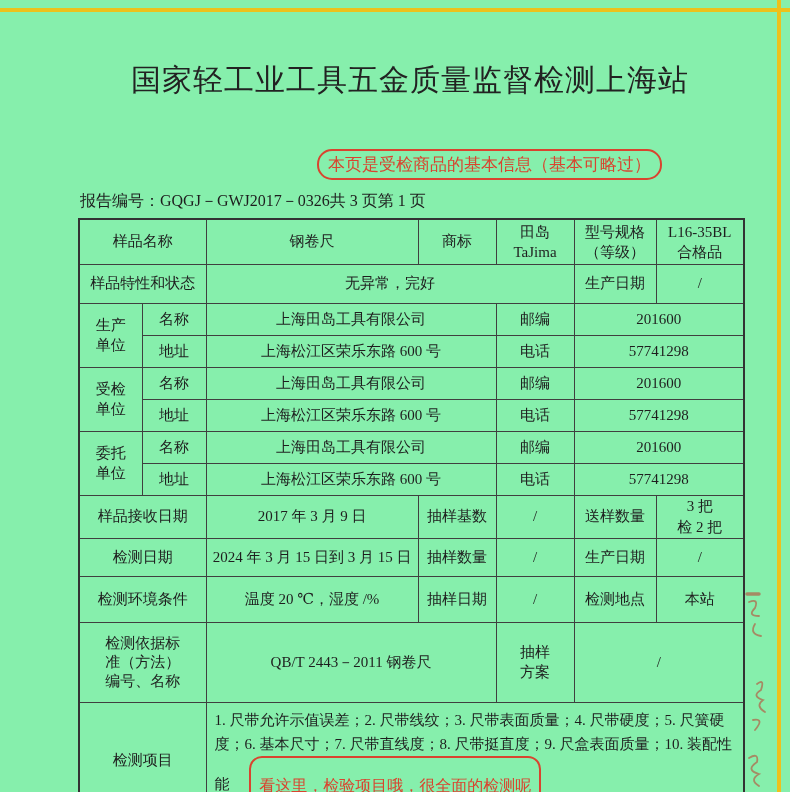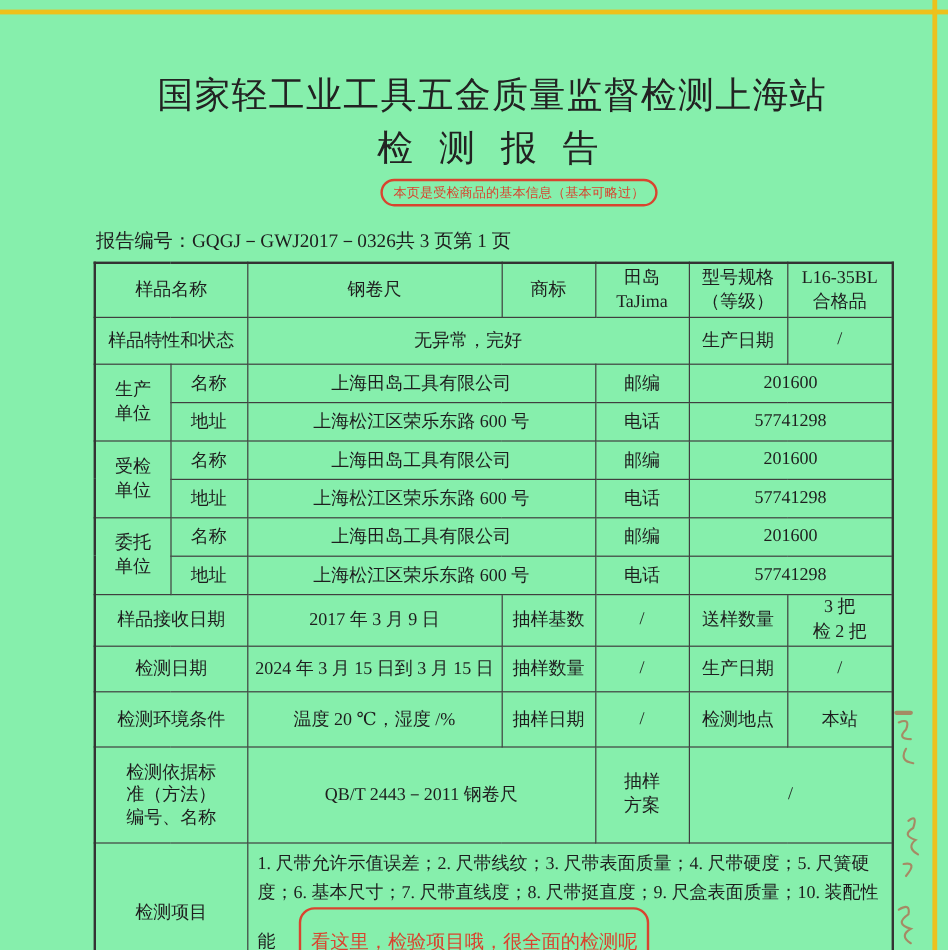--- a/index.html
+++ b/index.html
@@ -8,21 +8,21 @@
     font-family:"Liberation Serif","DejaVu Serif",serif;color:#1e1e1e;
   }
   .yline-top{position:absolute;left:0;top:8px;width:790px;height:4px;background:#edc11c;}
   .yline-right{position:absolute;left:777px;top:0;width:4px;height:792px;background:#edc11c;}
   .station-title{position:absolute;left:60px;top:62px;width:700px;text-align:center;
     font-size:30px;letter-spacing:1px;line-height:1.2;color:#222;}
   .report-title{position:absolute;left:60px;top:106px;width:700px;text-align:center;
     font-size:30px;letter-spacing:7px;line-height:1.2;color:#222;}
   .red-note{color:#d9442f;border:2px solid #d9442f;border-radius:15px;
     font-family:"Liberation Sans","DejaVu Sans",sans-serif;}
-  .red-note-top{position:absolute;left:317px;top:149px;font-size:11px;padding:2px 9px;white-space:nowrap;}
+  .red-note-top{position:absolute;left:317px;top:149px;font-size:17px;padding:2px 9px;white-space:nowrap;}
   .report-line{position:absolute;left:80px;top:191px;width:663px;display:flex;
     justify-content:flex-start;font-size:16px;}
   .doc-table{position:absolute;left:78px;top:218px;width:665px;border-collapse:collapse;
     table-layout:fixed;font-size:15px;color:#1e1e1e;}
   .doc-table td{border:1px solid #3f3f3f;text-align:center;vertical-align:middle;
     padding:0 2px;overflow:hidden;}
   .doc-table{border:2px solid #333;}
   .pre{white-space:pre-line;line-height:1.35;margin-top:12px;}
   .r1{height:45px}.r2{height:39px}.ru{height:32px}.r9{height:43px}
   .r10{height:38px}.r11{height:46px}.r12{height:80px}.r13{height:77px}.r14{height:40px}
@@ -36,21 +36,20 @@
 </style>
 </head>
 <body>
 
 <div class="page">
 
   <div class="yline-top"></div>
   <div class="yline-right"></div>
 
   <div class="station-title">国家轻工业工具五金质量监督检测上海站</div>
-  <div class="report-title">检 测 报 告</div>
 
   <div class="red-note red-note-top">本页是受检商品的基本信息（基本可略过）</div>
 
   <div class="report-line">
     <span>报告编号：GQGJ－GWJ2017－0326</span>
     <span>共  3  页第  1  页</span>
   </div>
 
   <table class="doc-table">
     <colgroup>

